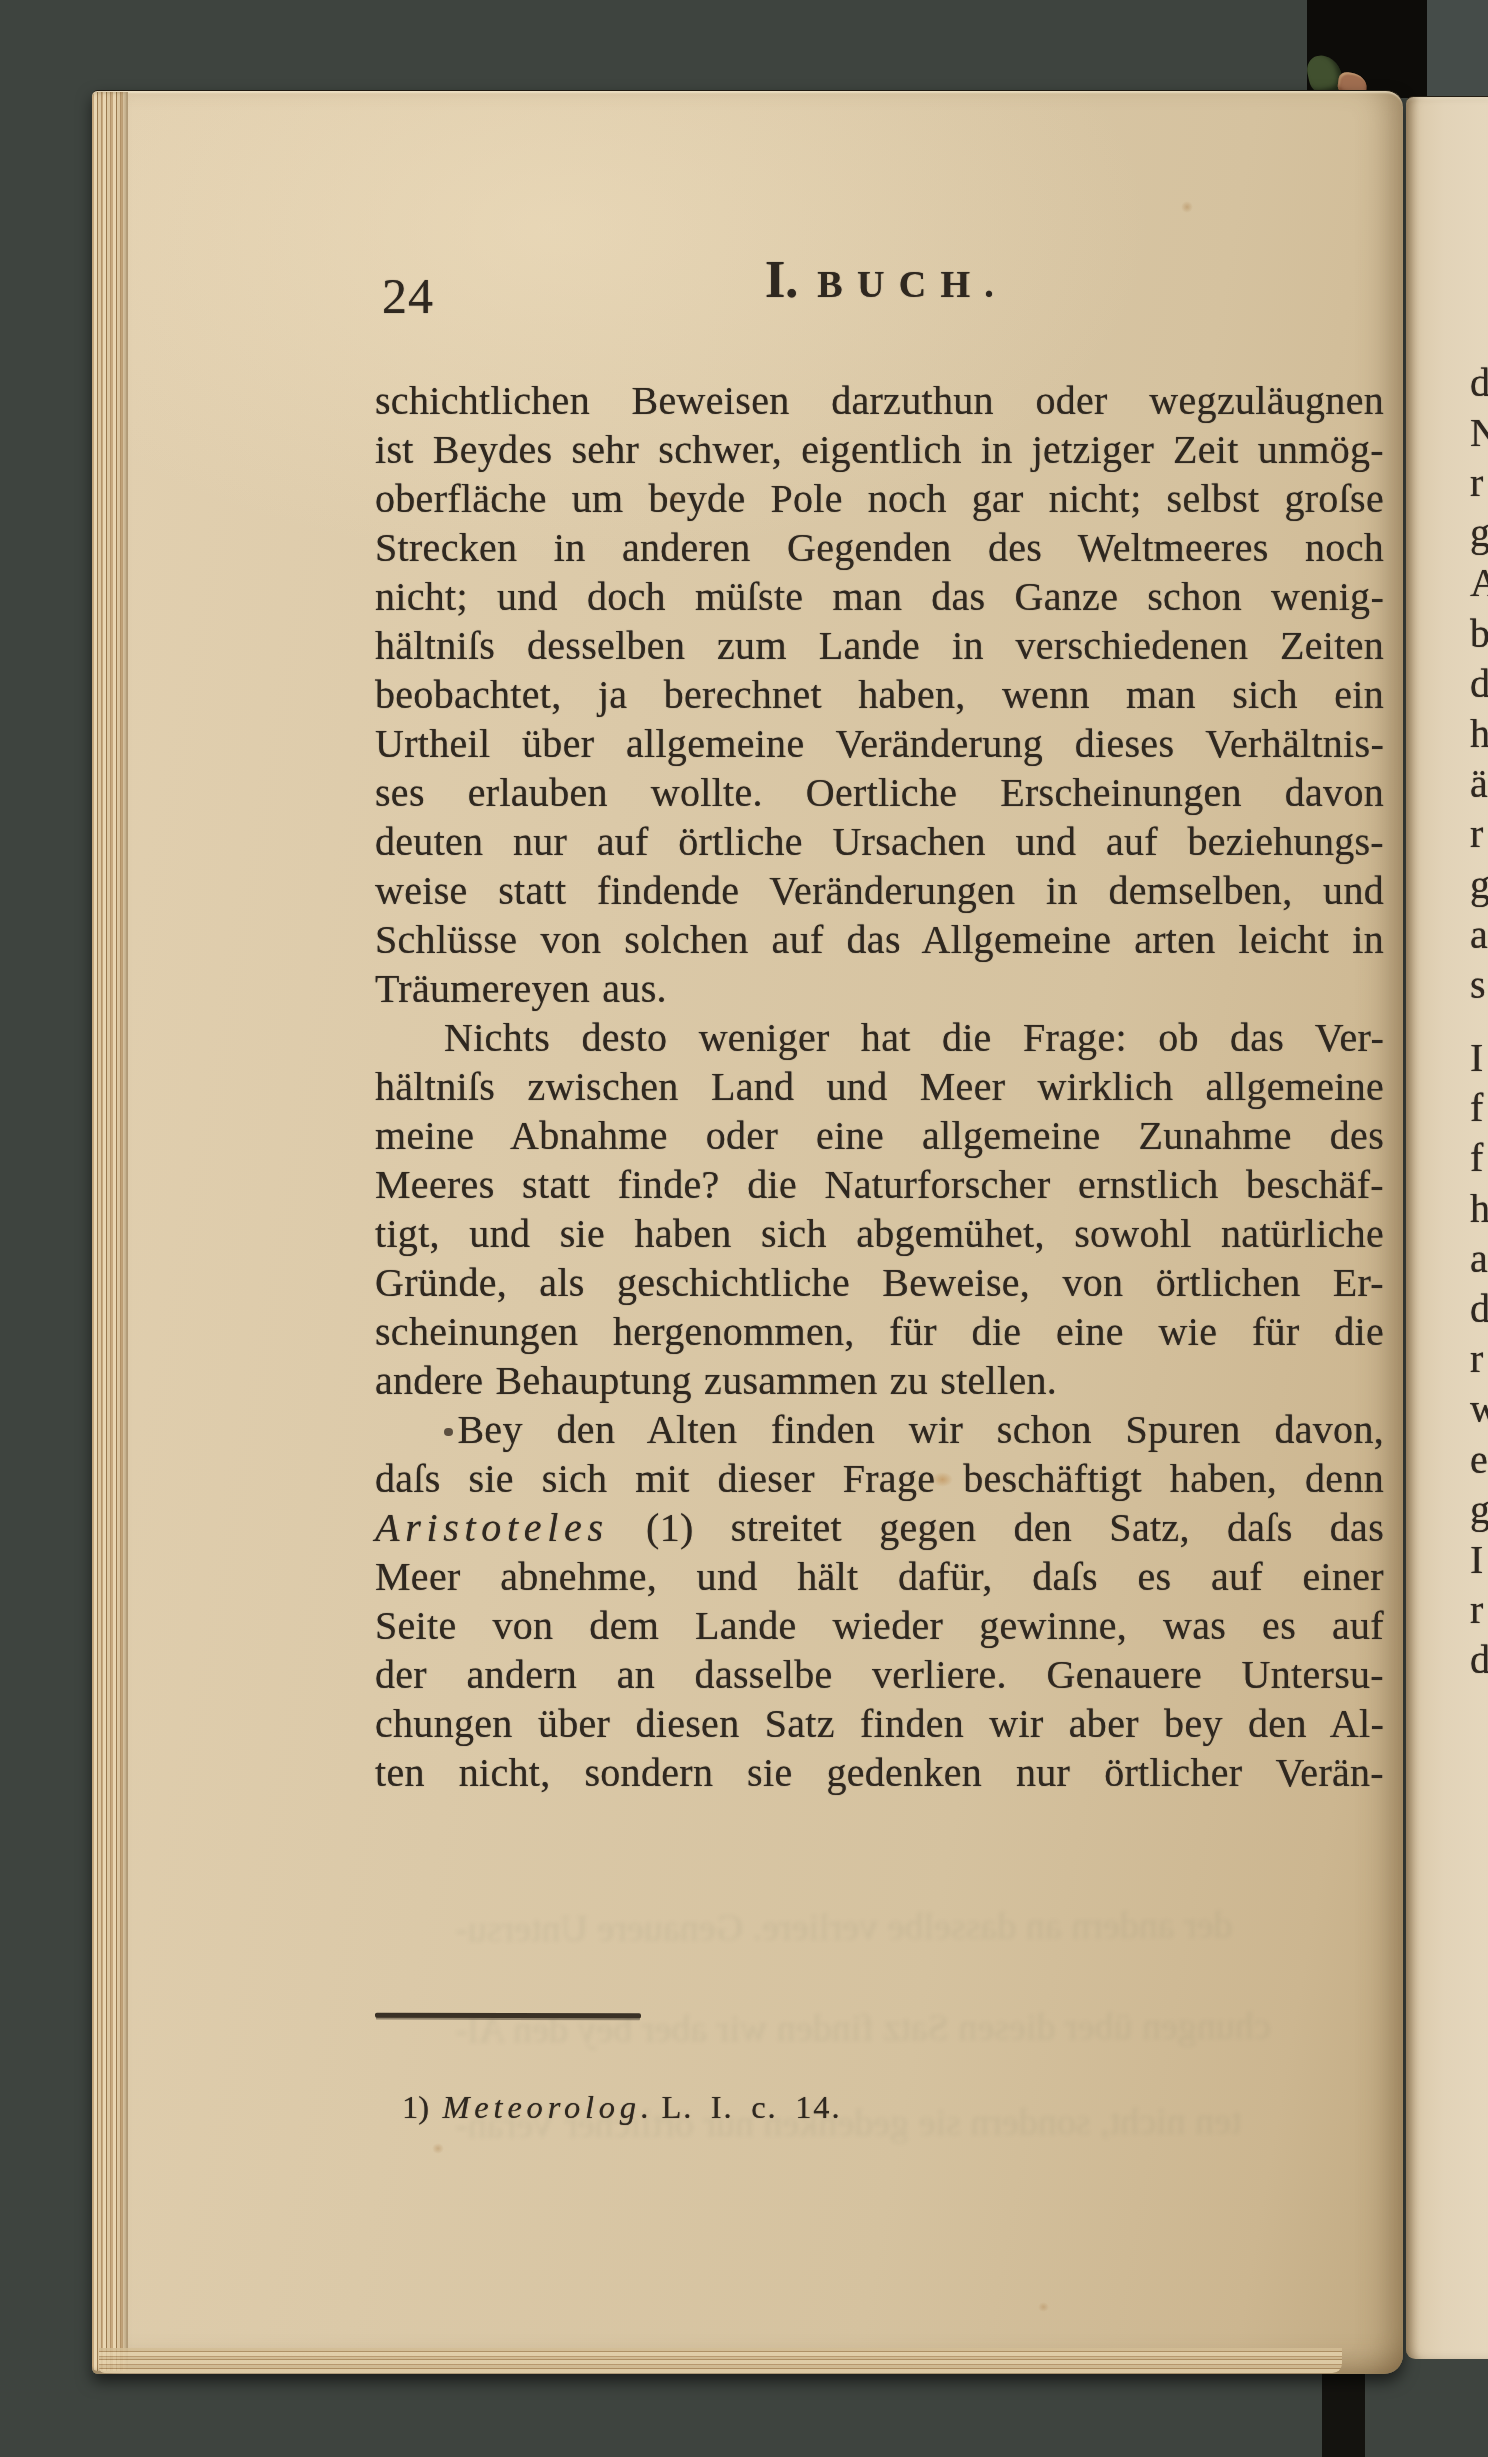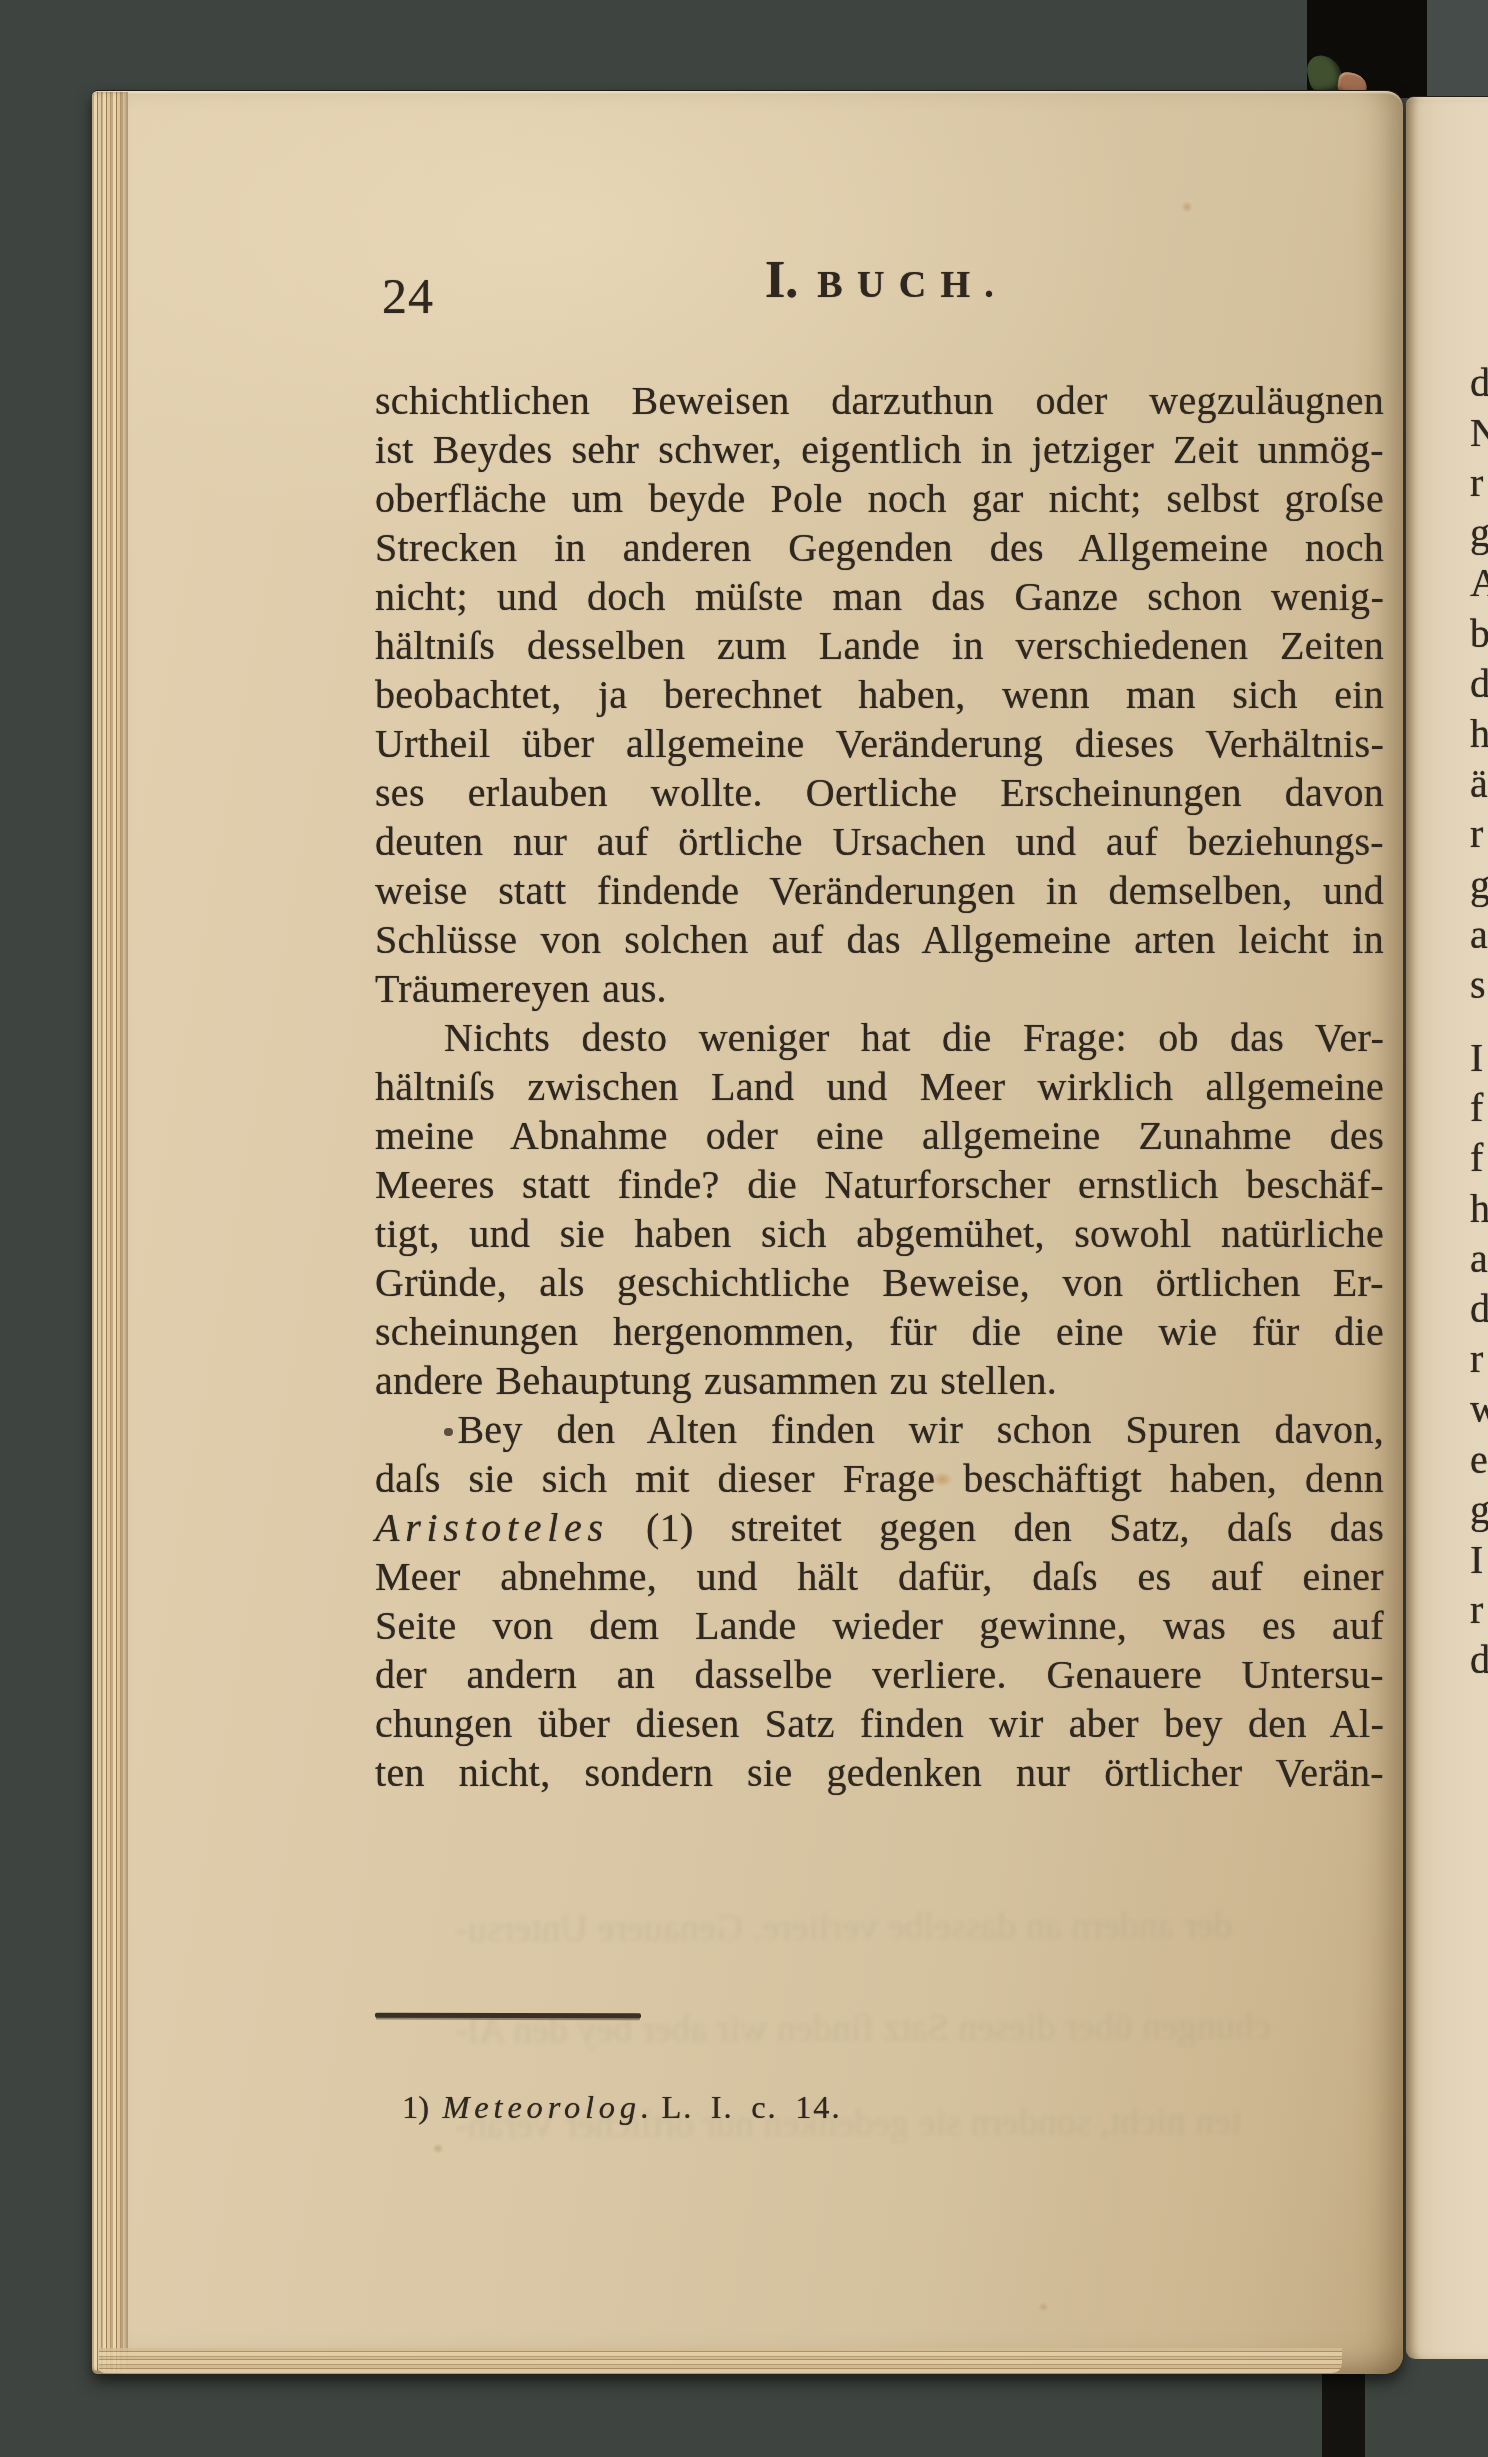--- a/index.html
+++ b/index.html
@@ -110,21 +110,21 @@
   <div class="page-number ink">24</div>
 
   <div class="running-header ink">
     <span class="numeral">I.</span><span class="word">BUCH.</span>
   </div>
 
   <div class="text-block ink" id="text-block">
       <div class="line">schichtlichen Beweisen darzuthun oder wegzuläugnen</div>
       <div class="line">ist Beydes sehr schwer, eigentlich in jetziger Zeit unmög-</div>
       <div class="line">oberfläche um beyde Pole noch gar nicht; selbst groſse</div>
-      <div class="line">Strecken in anderen Gegenden des Allgemeine noch</div>
+      <div class="line">Strecken in anderen Gegenden des Weltmeeres noch</div>
       <div class="line">nicht; und doch müſste man das Ganze schon wenig-</div>
       <div class="line">hältniſs desselben zum Lande in verschiedenen Zeiten</div>
       <div class="line">beobachtet, ja berechnet haben, wenn man sich ein</div>
       <div class="line">Urtheil über allgemeine Veränderung dieses Verhältnis-</div>
       <div class="line">ses erlauben wollte. Oertliche Erscheinungen davon</div>
       <div class="line">deuten nur auf örtliche Ursachen und auf beziehungs-</div>
       <div class="line">weise statt findende Veränderungen in demselben, und</div>
       <div class="line">Schlüsse von solchen auf das Allgemeine arten leicht in</div>
       <div class="line no-just">Träumereyen aus.</div>
       <div class="line indent">Nichts desto weniger hat die Frage: ob das Ver-</div>

